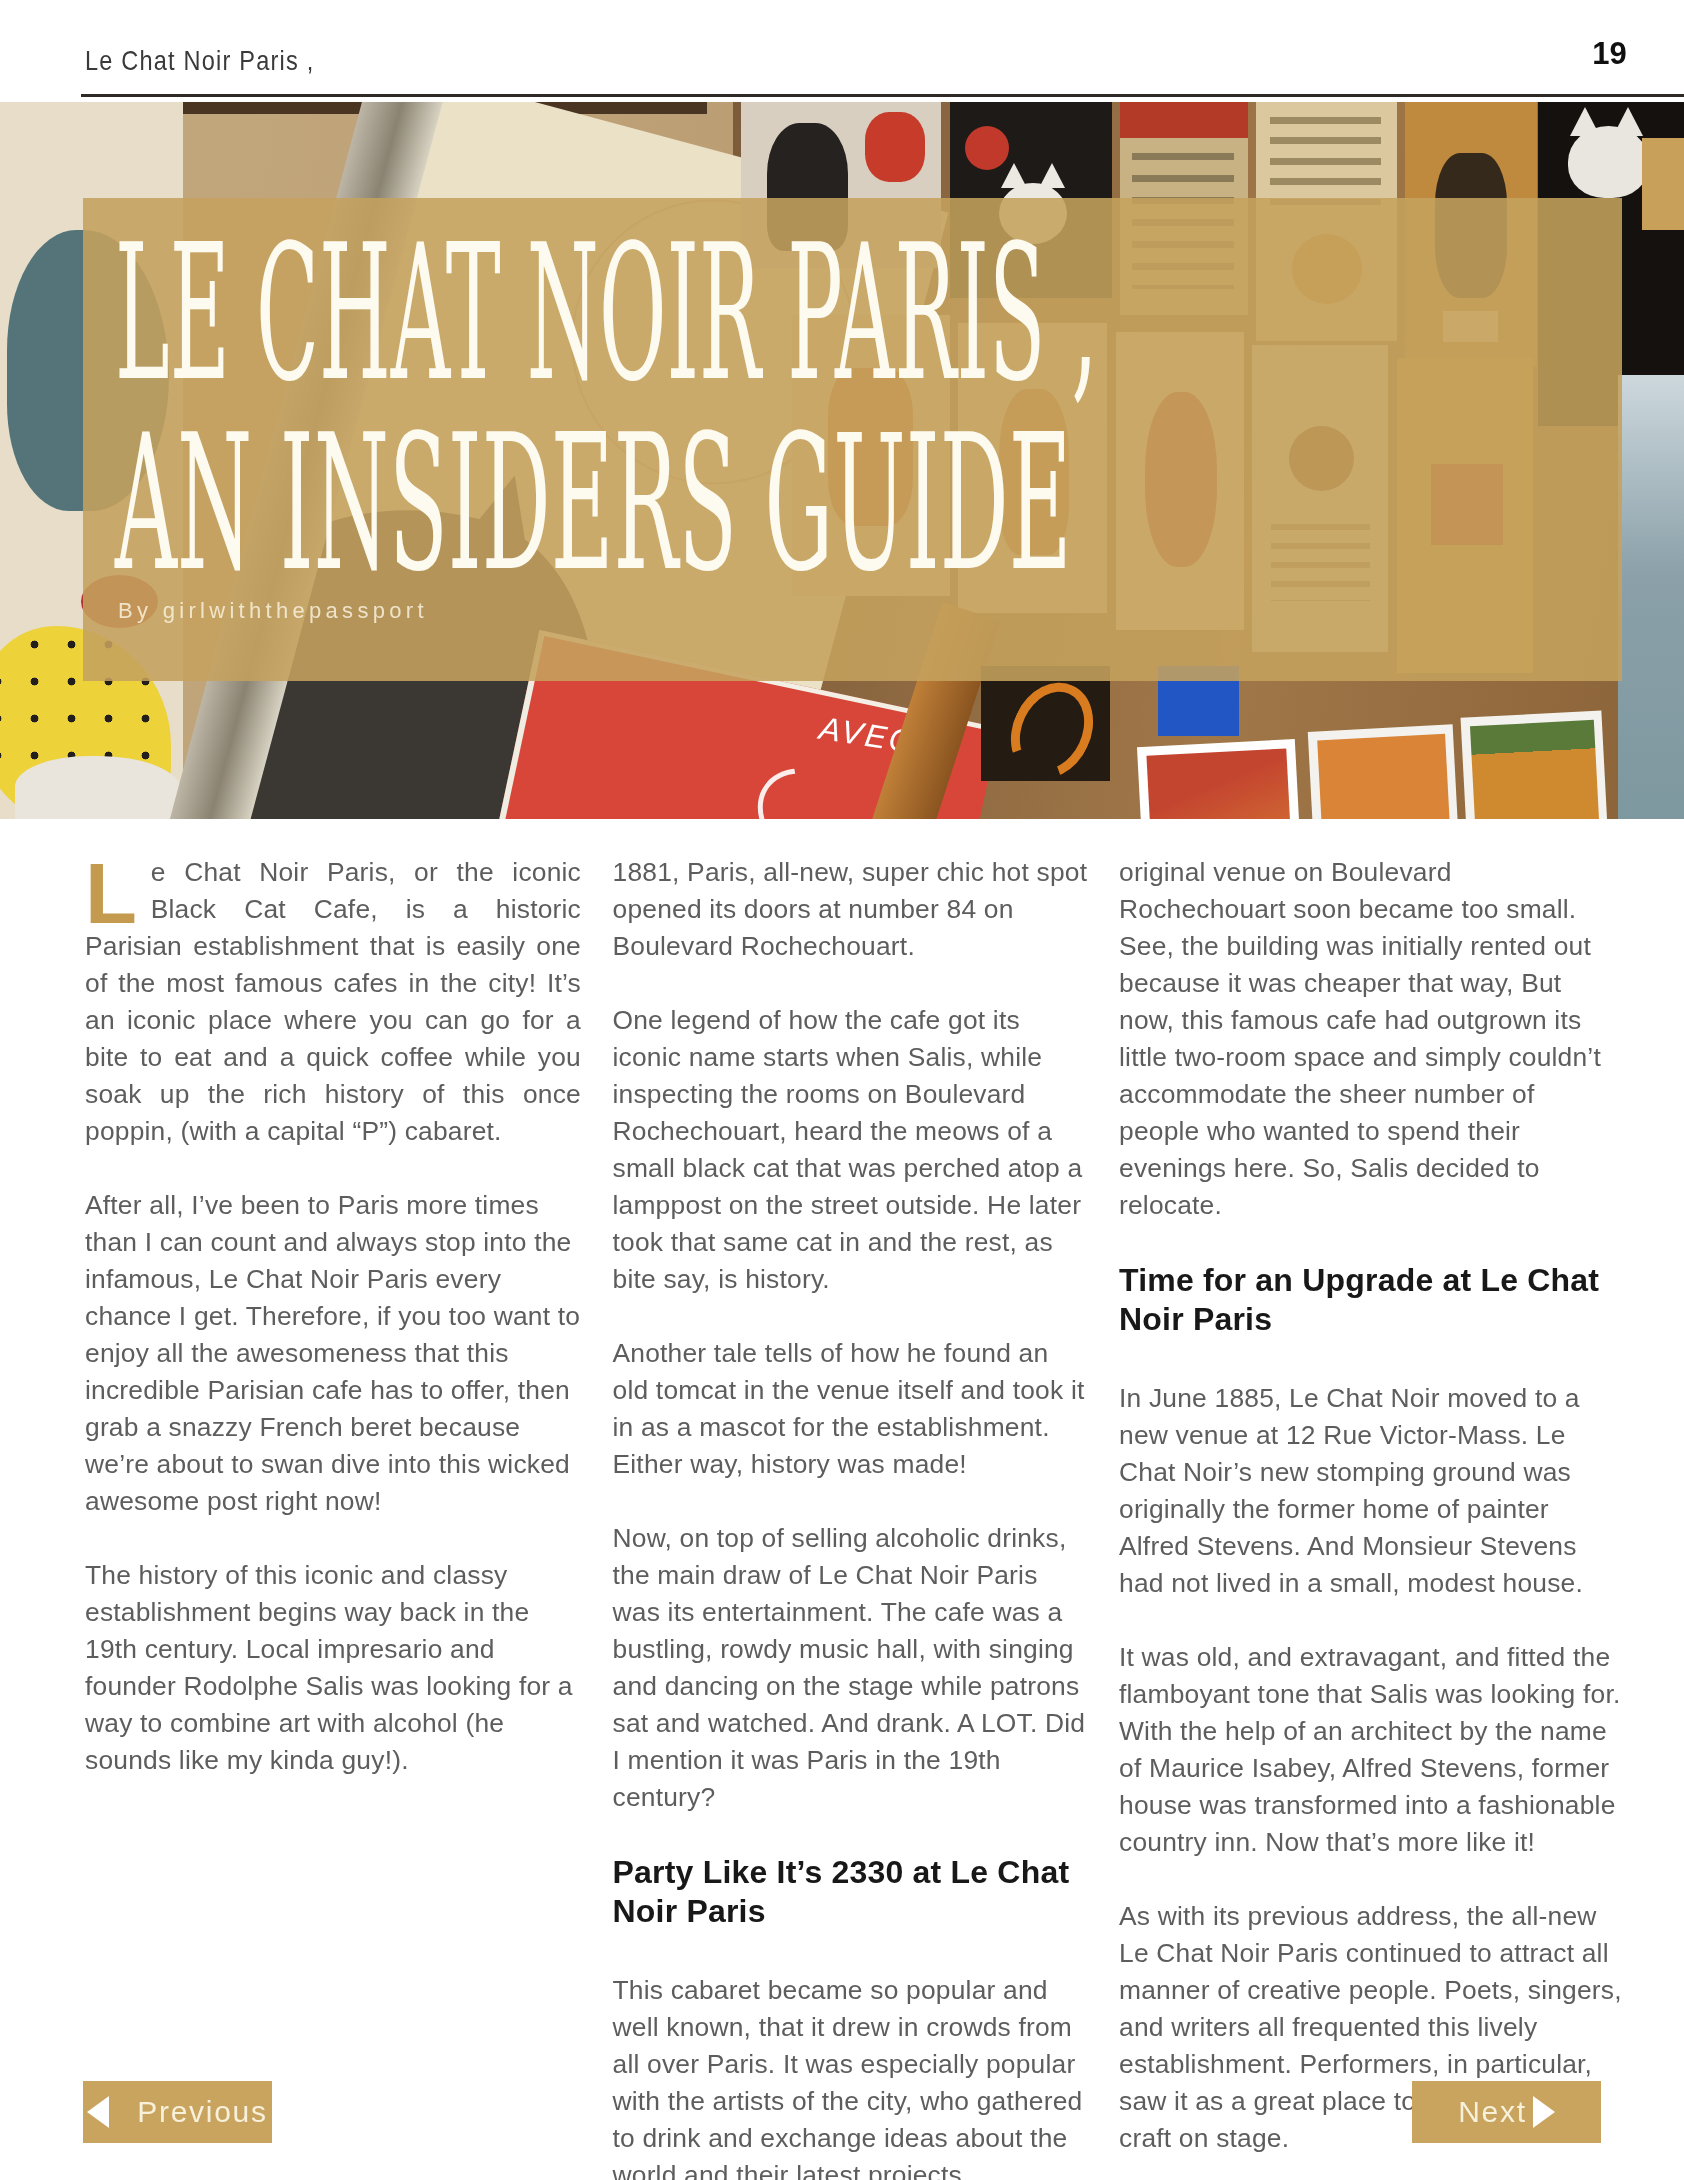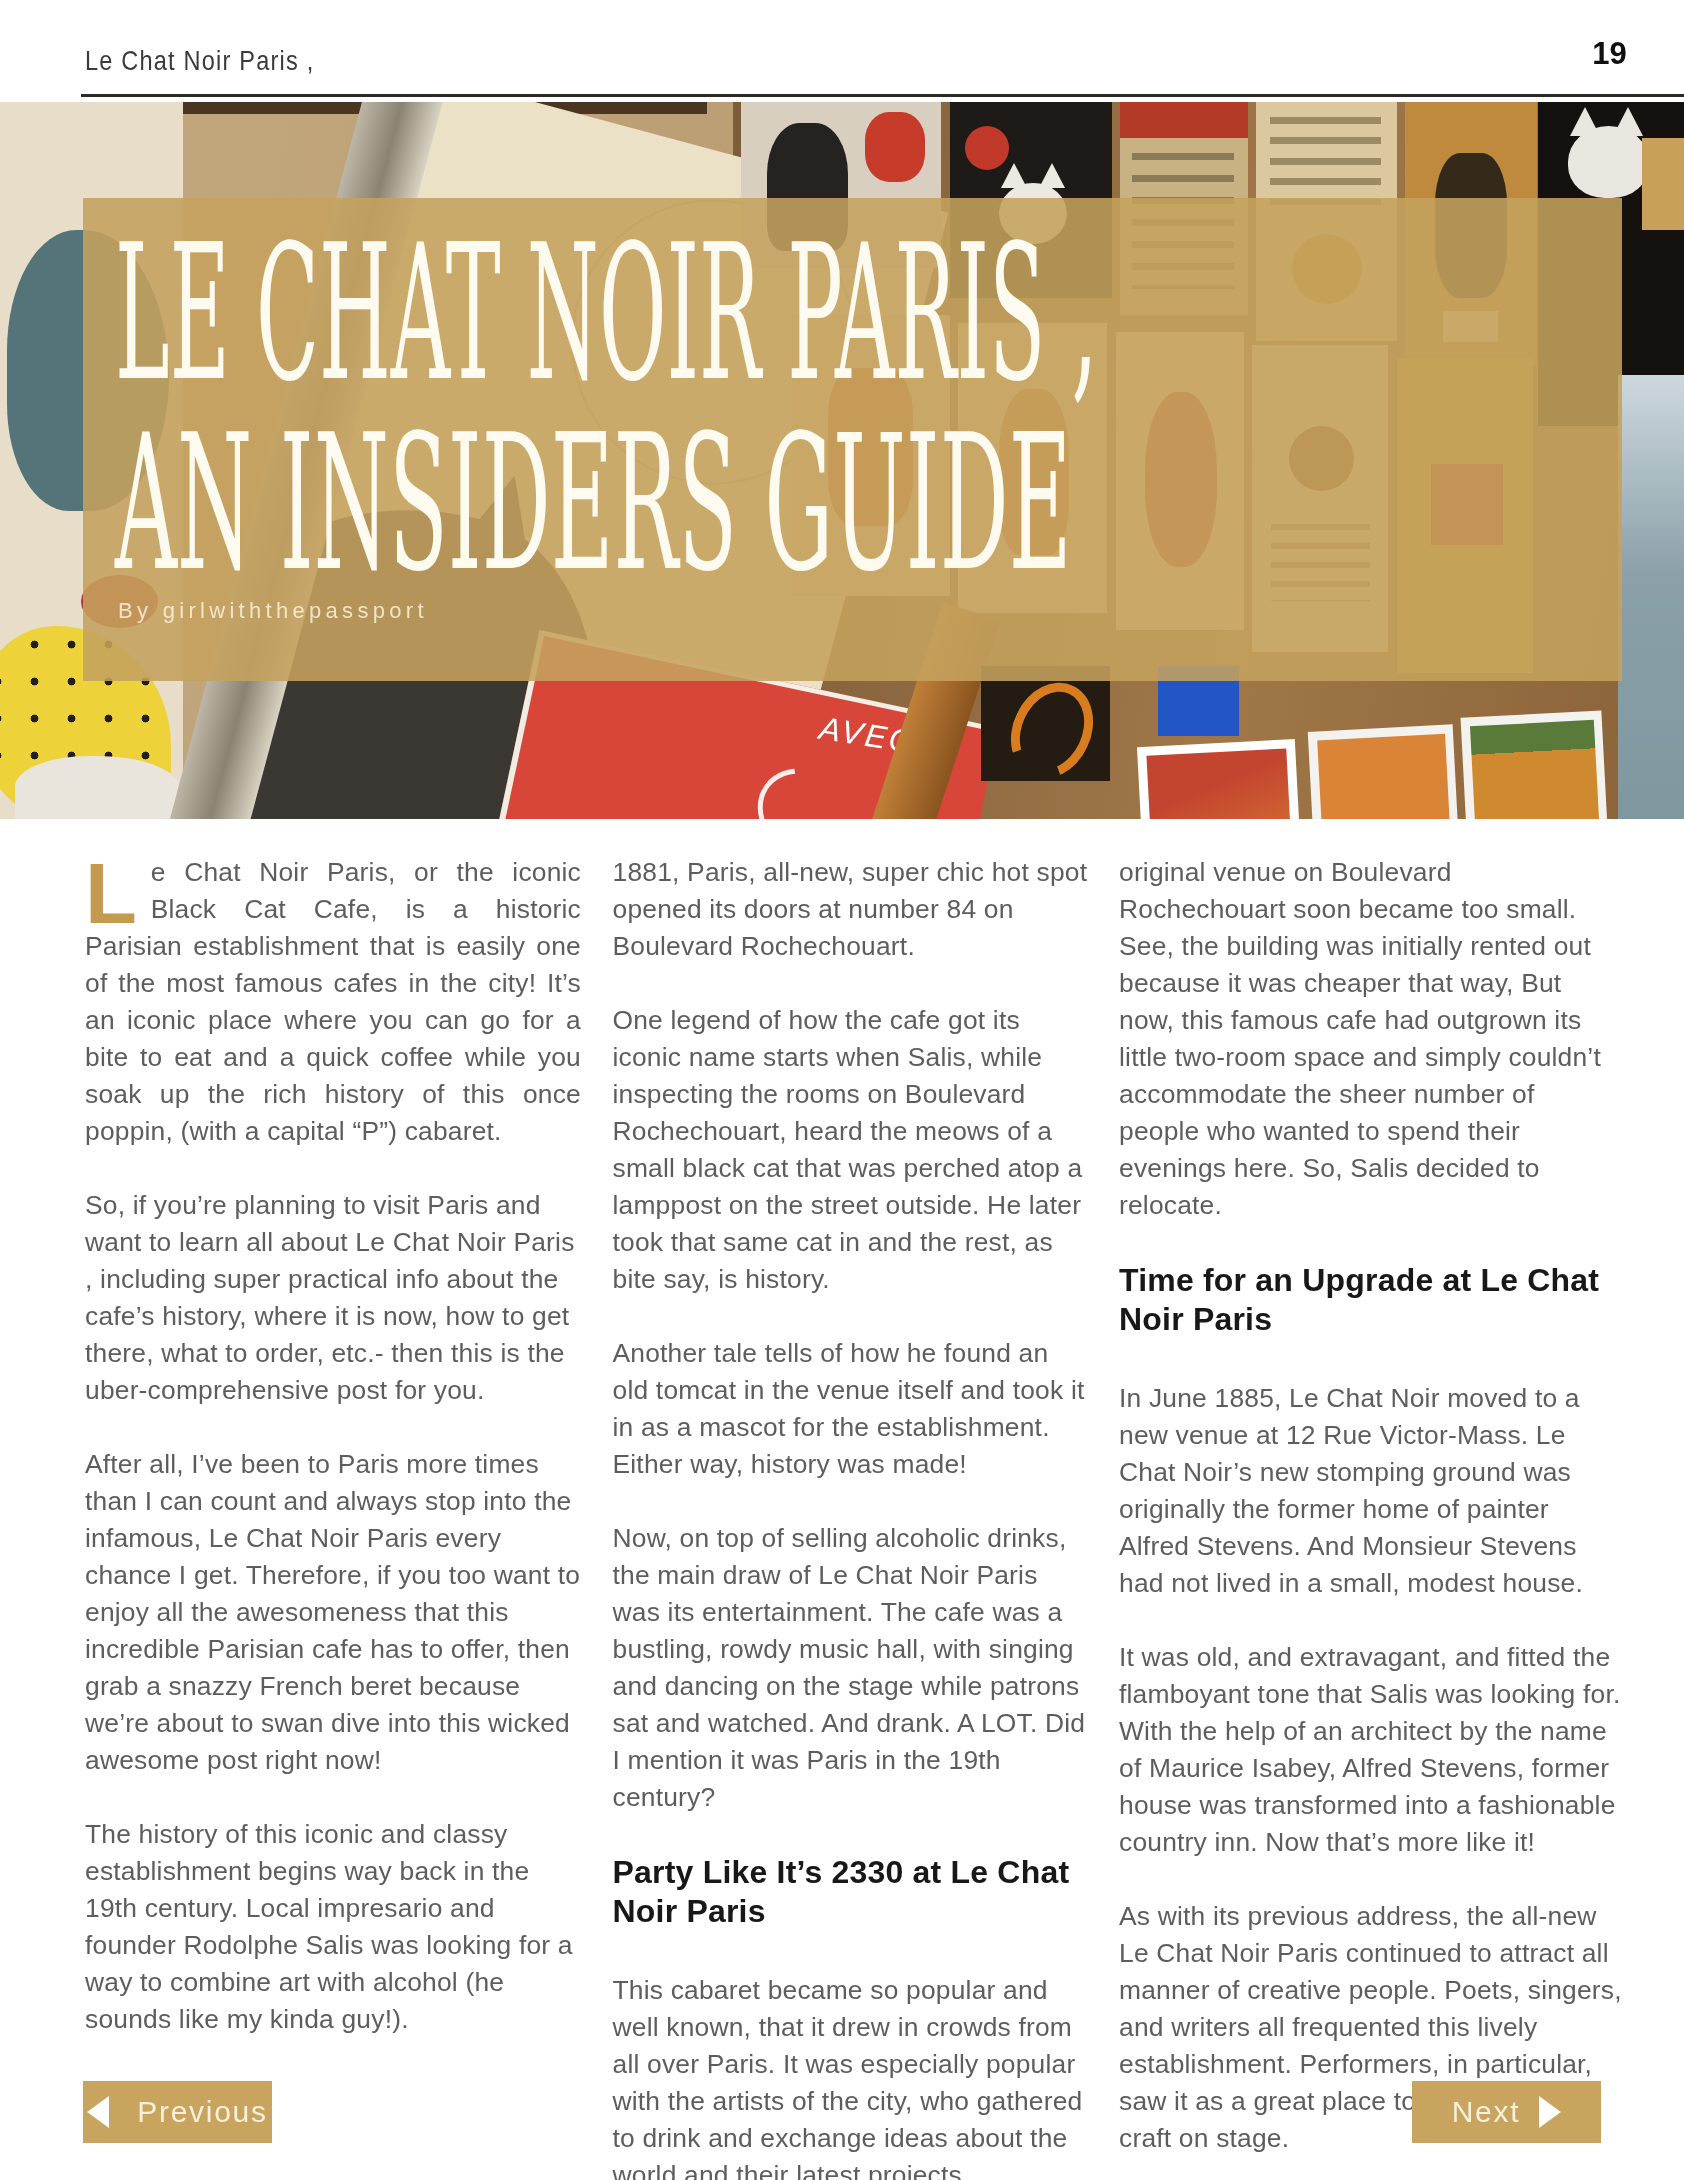--- a/index.html
+++ b/index.html
@@ -134,21 +134,21 @@
   .columns p.lead{text-align:justify;}
   .columns h3{margin:13.6px 0 41px;font-size:32px;line-height:39px;color:#181818;
     font-weight:700;letter-spacing:0.2px;}
   .dropcap{float:left;font-size:85px;line-height:65px;font-weight:700;color:#c49a4e;
     margin:6.8px 13.6px 0 0;}
   
   .btn{position:absolute;top:2081px;width:189px;height:62px;background:#c9a45f;
     color:#f7f0da;display:flex;align-items:center;justify-content:center;gap:19px;
     font-size:30px;letter-spacing:1.7px;cursor:pointer;}
   .btn-prev{left:83px;gap:28px;}
-  .btn-next{left:1412px;}
+  .btn-next{left:1412px;gap:6px;}
   .tri-left{width:0;height:0;border-top:16px solid transparent;border-bottom:16px solid transparent;
     border-right:22px solid #ffffff;}
   .tri-right{width:0;height:0;border-top:16px solid transparent;border-bottom:16px solid transparent;
     border-left:22px solid #ffffff;}
 </style>
 </head>
 <body>
 
 <div class="page-header">
   <div class="header-title">Le Chat Noir Paris ,</div>
@@ -243,21 +243,20 @@
 
   <div class="h-overlay"></div>
   <div class="hero-title line1">LE CHAT NOIR PARIS ,</div>
   <div class="hero-title line2">AN INSIDERS GUIDE</div>
   <div class="hero-byline">By girlwiththepassport</div>
 </div>
 
 <div class="columns">
   <div class="col">
       <p class="lead"><span class="dropcap">L</span>e Chat Noir Paris, or the iconic Black Cat Cafe, is a historic Parisian establishment that is easily one of the most famous cafes in the city! It’s an iconic place where you can go for a bite to eat and a quick coffee while you soak up the rich history of this once poppin, (with a capital “P”) cabaret.</p>
-      <p class="para">So, if you’re planning to visit Paris and want to learn all about Le Chat Noir Paris , including super practical info about the cafe’s history, where it is now, how to get there, what to order, etc.- then this is the uber-comprehensive post for you.</p>
       <p class="para">After all, I’ve been to Paris more times than I can count and always stop into the infamous, Le Chat Noir Paris every chance I get. Therefore, if you too want to enjoy all the awesomeness that this incredible Parisian cafe has to offer, then grab a snazzy French beret because we’re about to swan dive into this wicked awesome post right now!</p>
       <p class="para">The history of this iconic and classy establishment begins way back in the 19th century. Local impresario and founder Rodolphe Salis was looking for a way to combine art with alcohol (he sounds like my kinda guy!).</p>
     </div>
   <div class="col">
       <p class="para">1881, Paris, all-new, super chic hot spot opened its doors at number 84 on Boulevard Rochechouart.</p>
       <p class="para">One legend of how the cafe got its iconic name starts when Salis, while inspecting the rooms on Boulevard Rochechouart, heard the meows of a small black cat that was perched atop a lamppost on the street outside. He later took that same cat in and the rest, as bite say, is history.</p>
       <p class="para">Another tale tells of how he found an old tomcat in the venue itself and took it in as a mascot for the establishment. Either way, history was made!</p>
       <p class="para">Now, on top of selling alcoholic drinks, the main draw of Le Chat Noir Paris was its entertainment. The cafe was a bustling, rowdy music hall, with singing and dancing on the stage while patrons sat and watched. And drank. A LOT. Did I mention it was Paris in the 19th century?</p>
       <h3>Party Like It’s 2330 at Le Chat Noir Paris</h3>
       <p class="para">This cabaret became so popular and well known, that it drew in crowds from all over Paris. It was especially popular with the artists of the city, who gathered to drink and exchange ideas about the world and their latest projects.</p>

